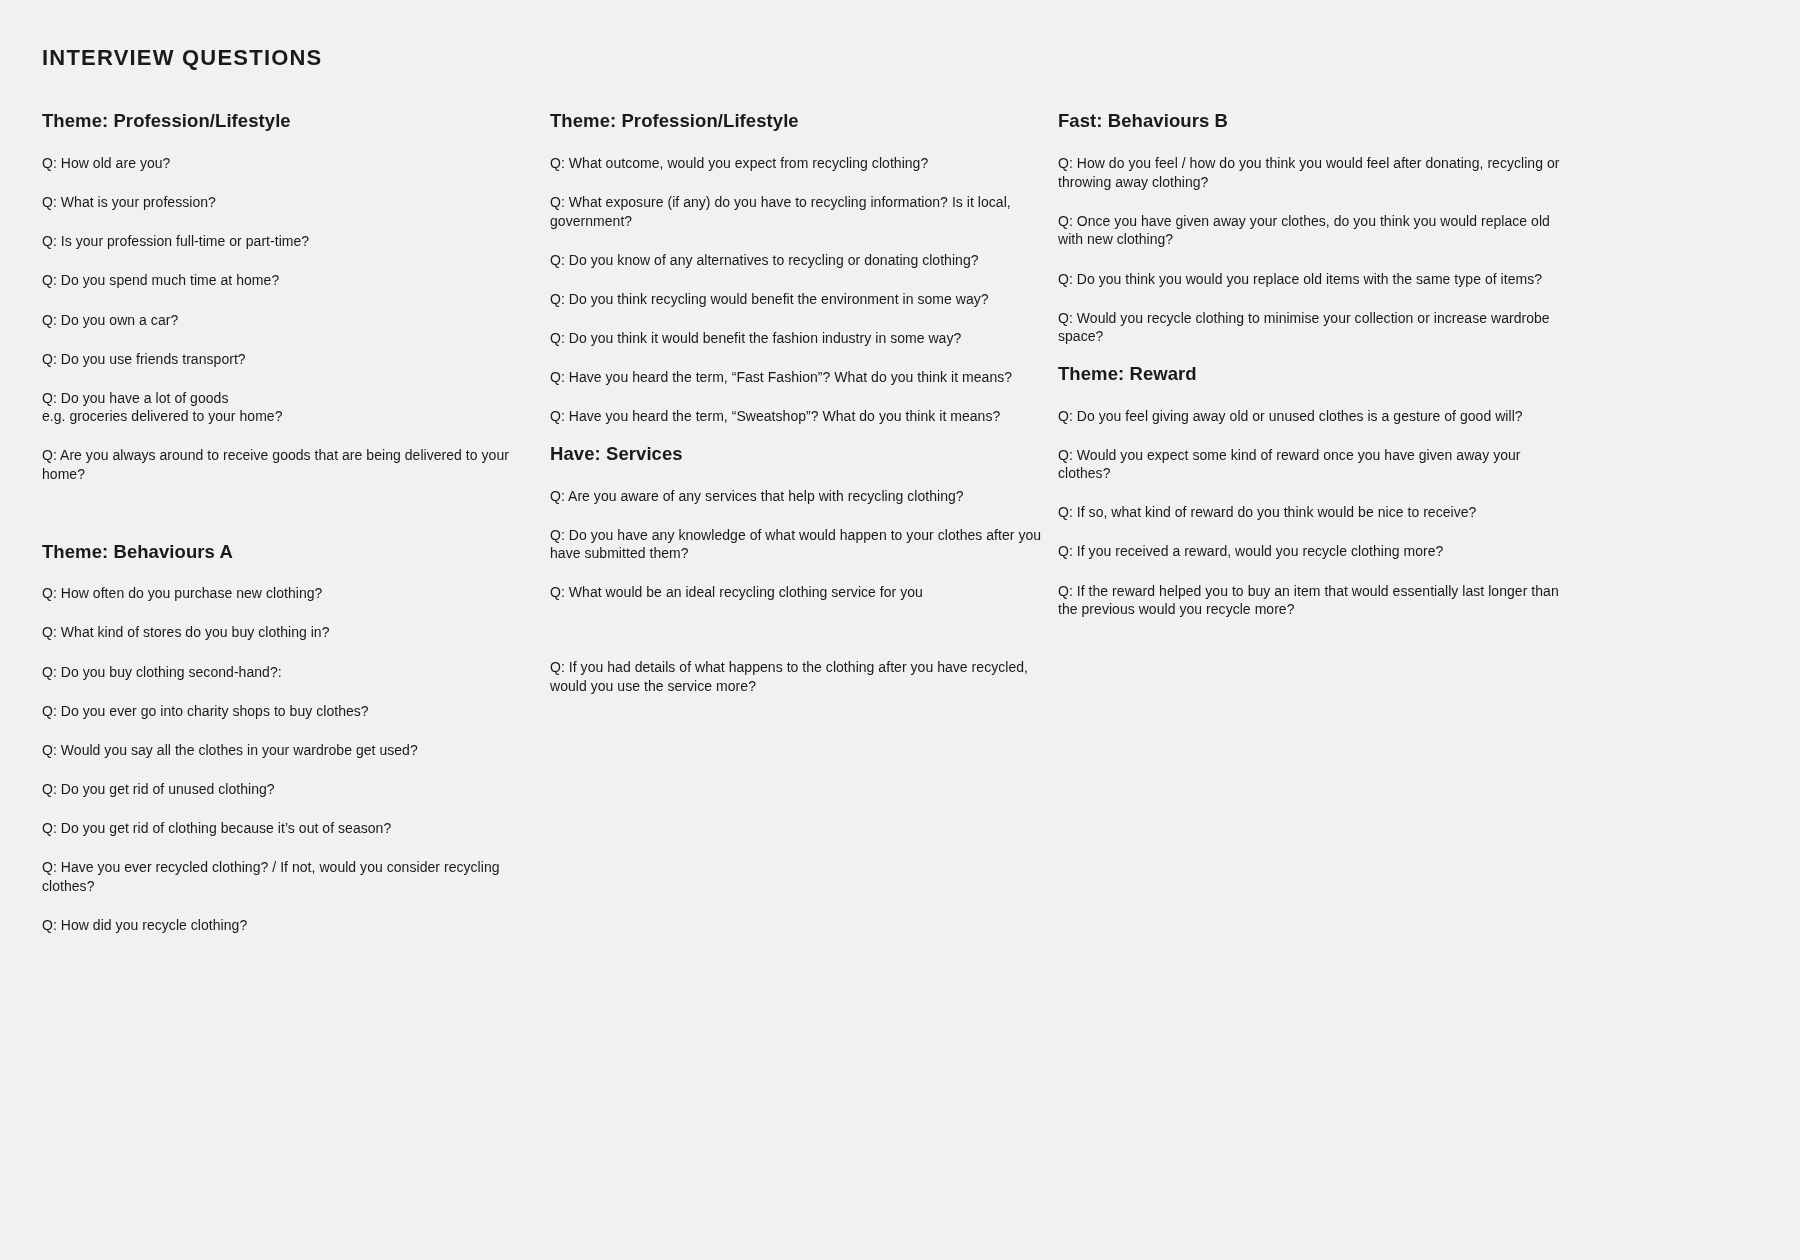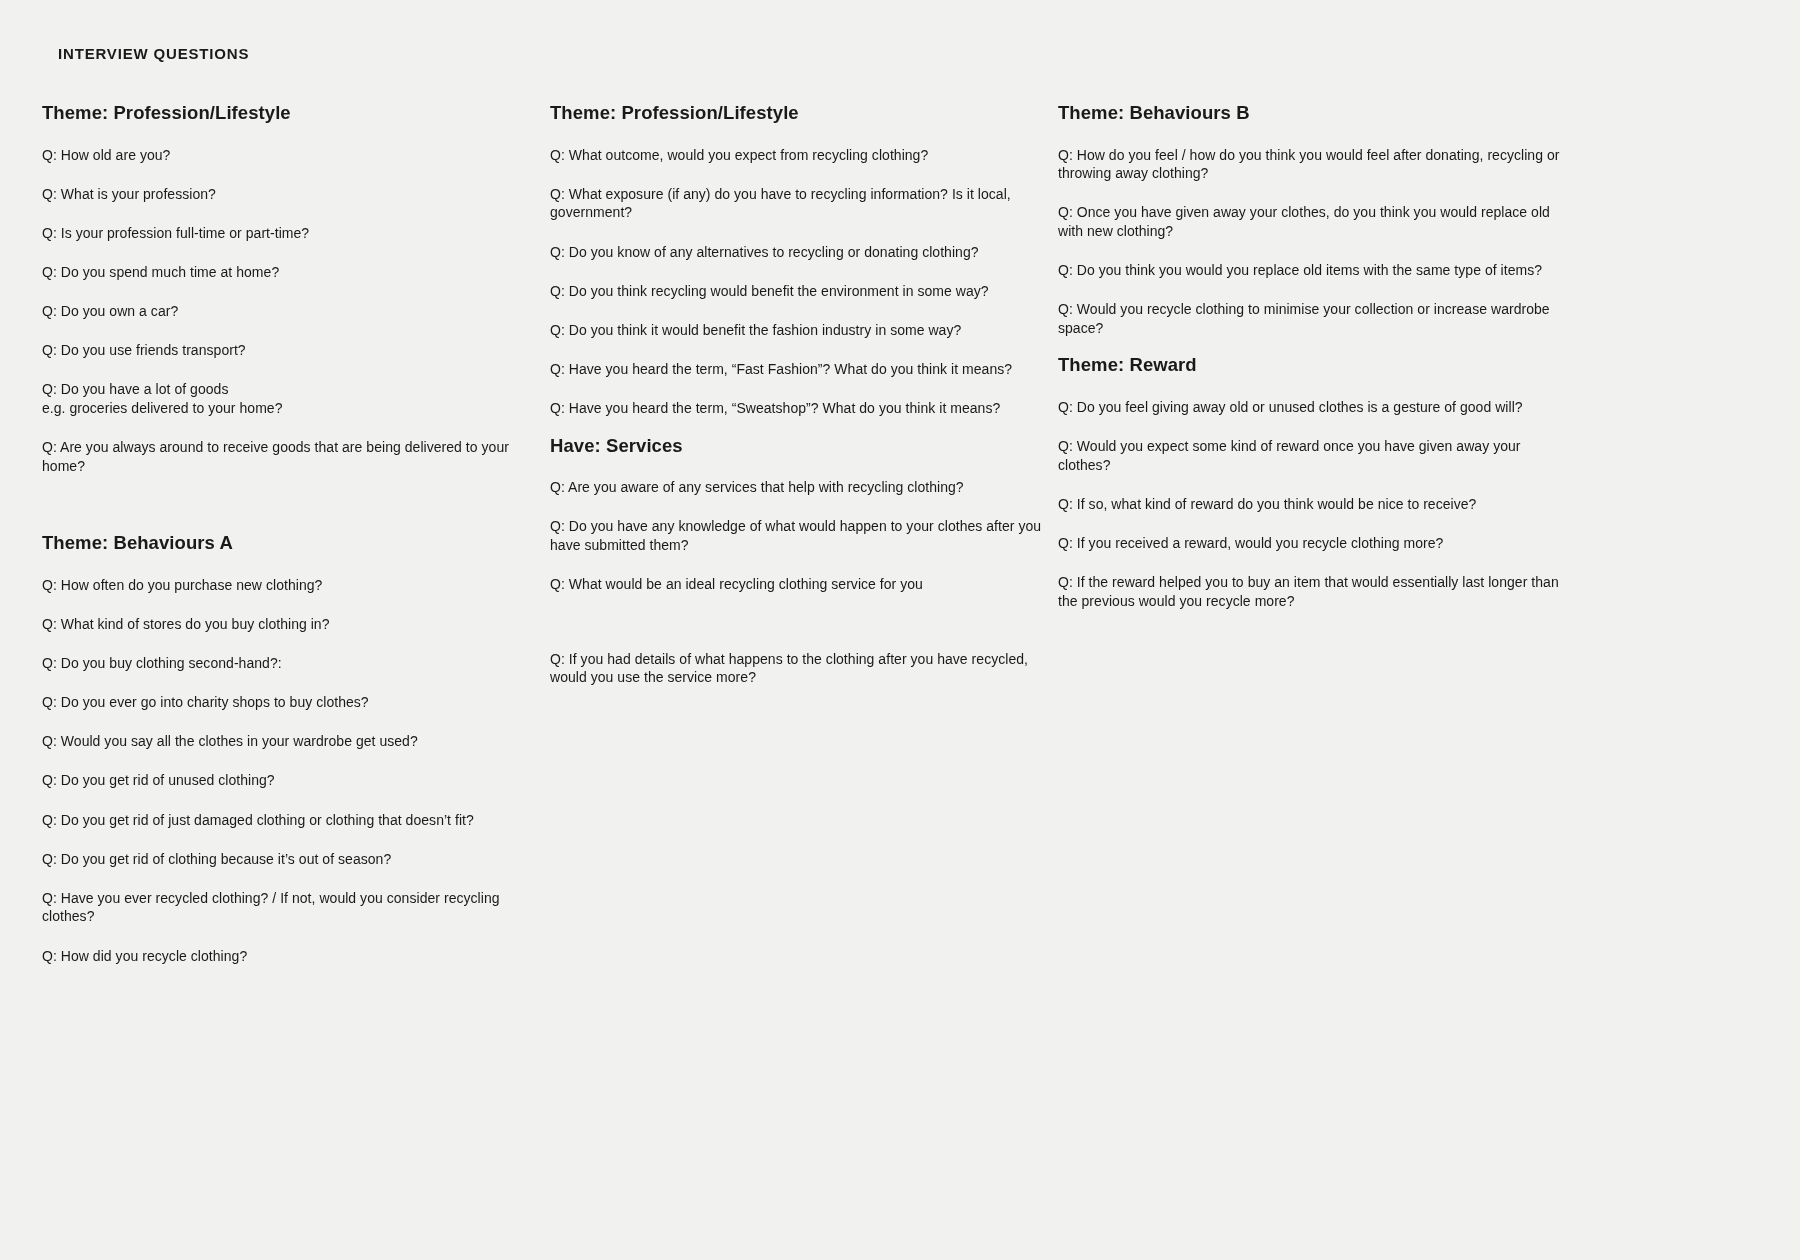--- a/index.html
+++ b/index.html
@@ -19,25 +19,25 @@
 
   .page {
     position: relative;
     width: 1800px;
     height: 1260px;
     box-sizing: border-box;
     padding: 40px 40px 0 40px;
   }
 
   .doc-title {
-    font-size: 15px;
+    font-size: 22px;
     font-weight: bold;
     letter-spacing: 0.055em;
     line-height: 1.2;
-    margin: 0 0 0 18px;
+    margin: 0 0 0 2px;
     padding-top: 5px;
     text-transform: uppercase;
   }
 
   .columns {
     display: flex;
     flex-direction: row;
     align-items: flex-start;
     margin-top: 38px;
     padding-left: 2px;
@@ -104,21 +104,20 @@
       </div>
 
       <div class="section">
         <div class="section-heading gap-heading-lg">Theme: Behaviours A</div>
         <div class="question q-gap-first">Q: How often do you purchase new clothing?</div>
         <div class="question q-gap">Q: What kind of stores do you buy clothing in?</div>
         <div class="question q-gap">Q: Do you buy clothing second-hand?:</div>
         <div class="question q-gap">Q: Do you ever go into charity shops to buy clothes?</div>
         <div class="question q-gap">Q: Would you say all the clothes in your wardrobe get used?</div>
         <div class="question q-gap">Q: Do you get rid of unused clothing?</div>
-        <div class="question q-gap">Q: Do you get rid of just damaged clothing or clothing that doesn’t fit?</div>
         <div class="question q-gap">Q: Do you get rid of clothing because it’s out of season?</div>
         <div class="question q-gap">Q: Have you ever recycled clothing? / If not, would you consider recycling clothes?</div>
         <div class="question q-gap">Q: How did you recycle clothing?</div>
       </div>
     </div>
 
     <div class="column col-2">
       <div class="section">
         <div class="section-heading">Theme: Profession/Lifestyle</div>
         <div class="question q-gap-first">Q: What outcome, would you expect from recycling clothing?</div>
@@ -134,21 +133,21 @@
         <div class="section-heading gap-heading-sm">Have: Services</div>
         <div class="question q-gap-first">Q: Are you aware of any services that help with recycling clothing?</div>
         <div class="question q-gap">Q: Do you have any knowledge of what would happen to your clothes after you have submitted them?</div>
         <div class="question q-gap">Q: What would be an ideal recycling clothing service for you</div>
         <div class="question q-gap-xl">Q: If you had details of what happens to the clothing after you have recycled, would you use the service more?</div>
       </div>
     </div>
 
     <div class="column col-3">
       <div class="section">
-        <div class="section-heading">Theme: Behaviours B</div>
+        <div class="section-heading">Fast: Behaviours B</div>
         <div class="question q-gap-first">Q: How do you feel / how do you think you would feel after donating, recycling or throwing away clothing?</div>
         <div class="question q-gap">Q: Once you have given away your clothes, do you think you would replace old with new clothing?</div>
         <div class="question q-gap">Q: Do you think you would you replace old items with the same type of items?</div>
         <div class="question q-gap">Q: Would you recycle clothing to minimise your collection or increase wardrobe space?</div>
       </div>
 
       <div class="section">
         <div class="section-heading gap-heading-sm">Theme: Reward</div>
         <div class="question q-gap-first">Q: Do you feel giving away old or unused clothes is a gesture of good will?</div>
         <div class="question q-gap">Q: Would you expect some kind of reward once you have given away your clothes?</div>

